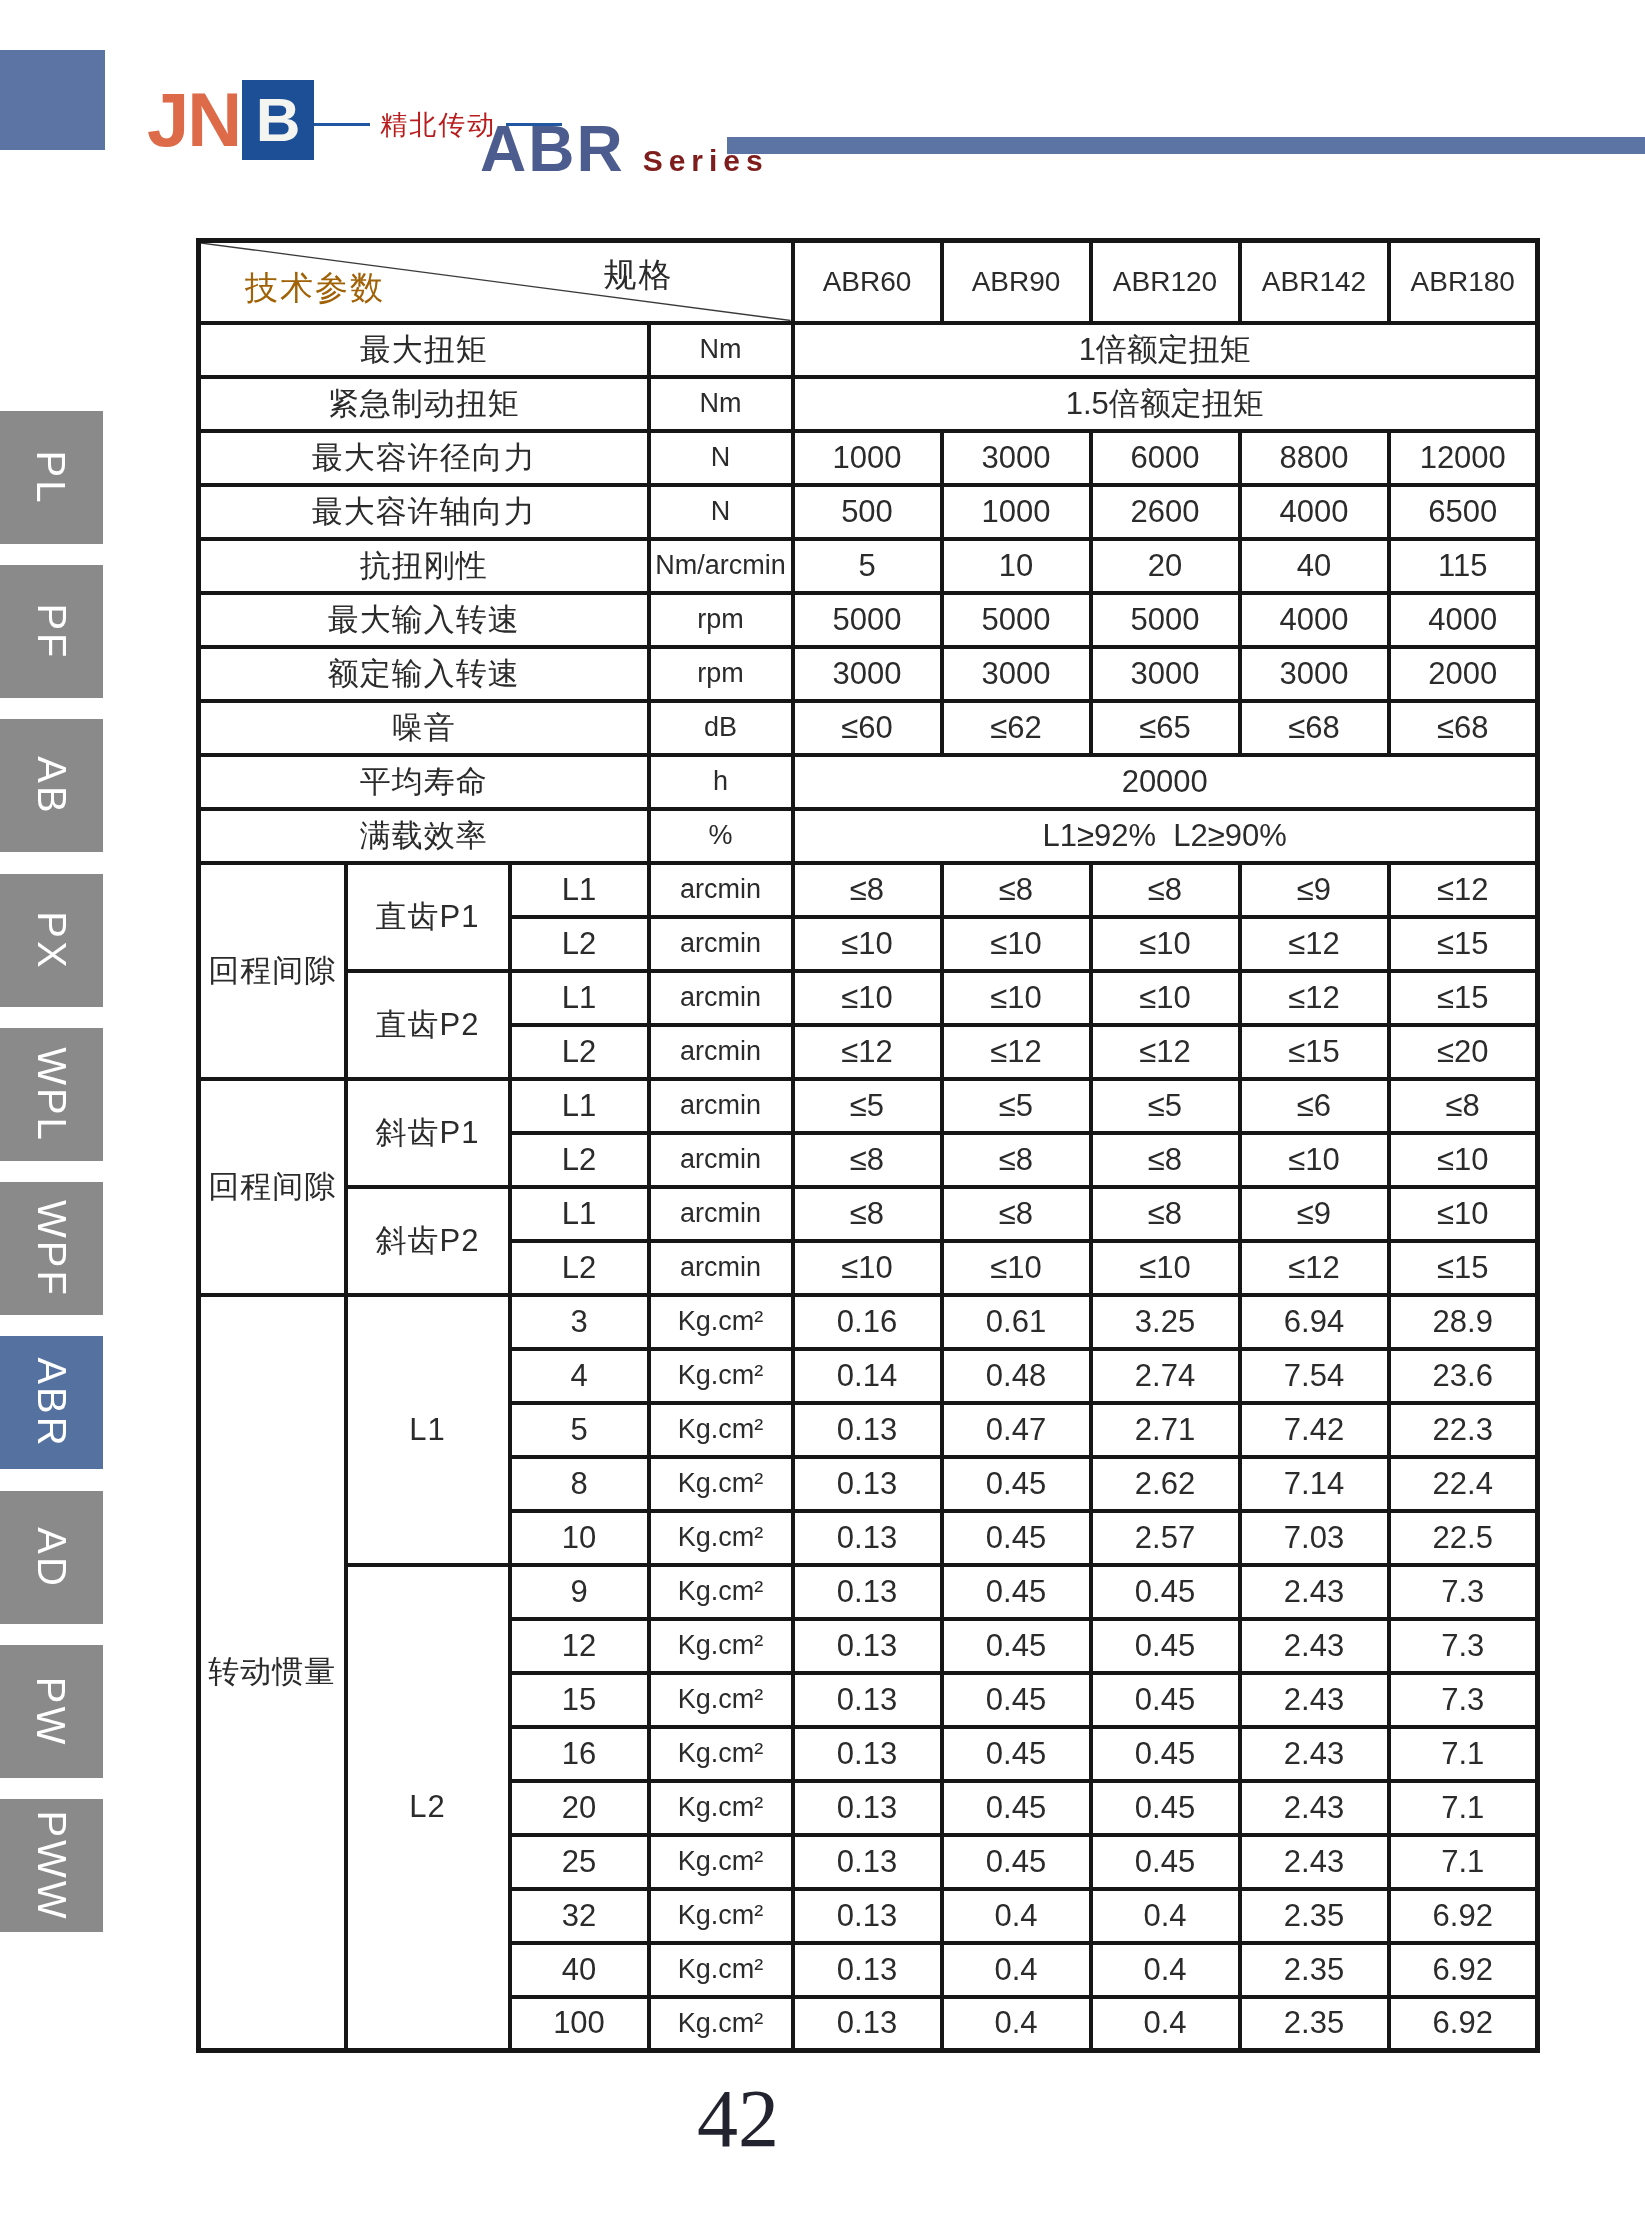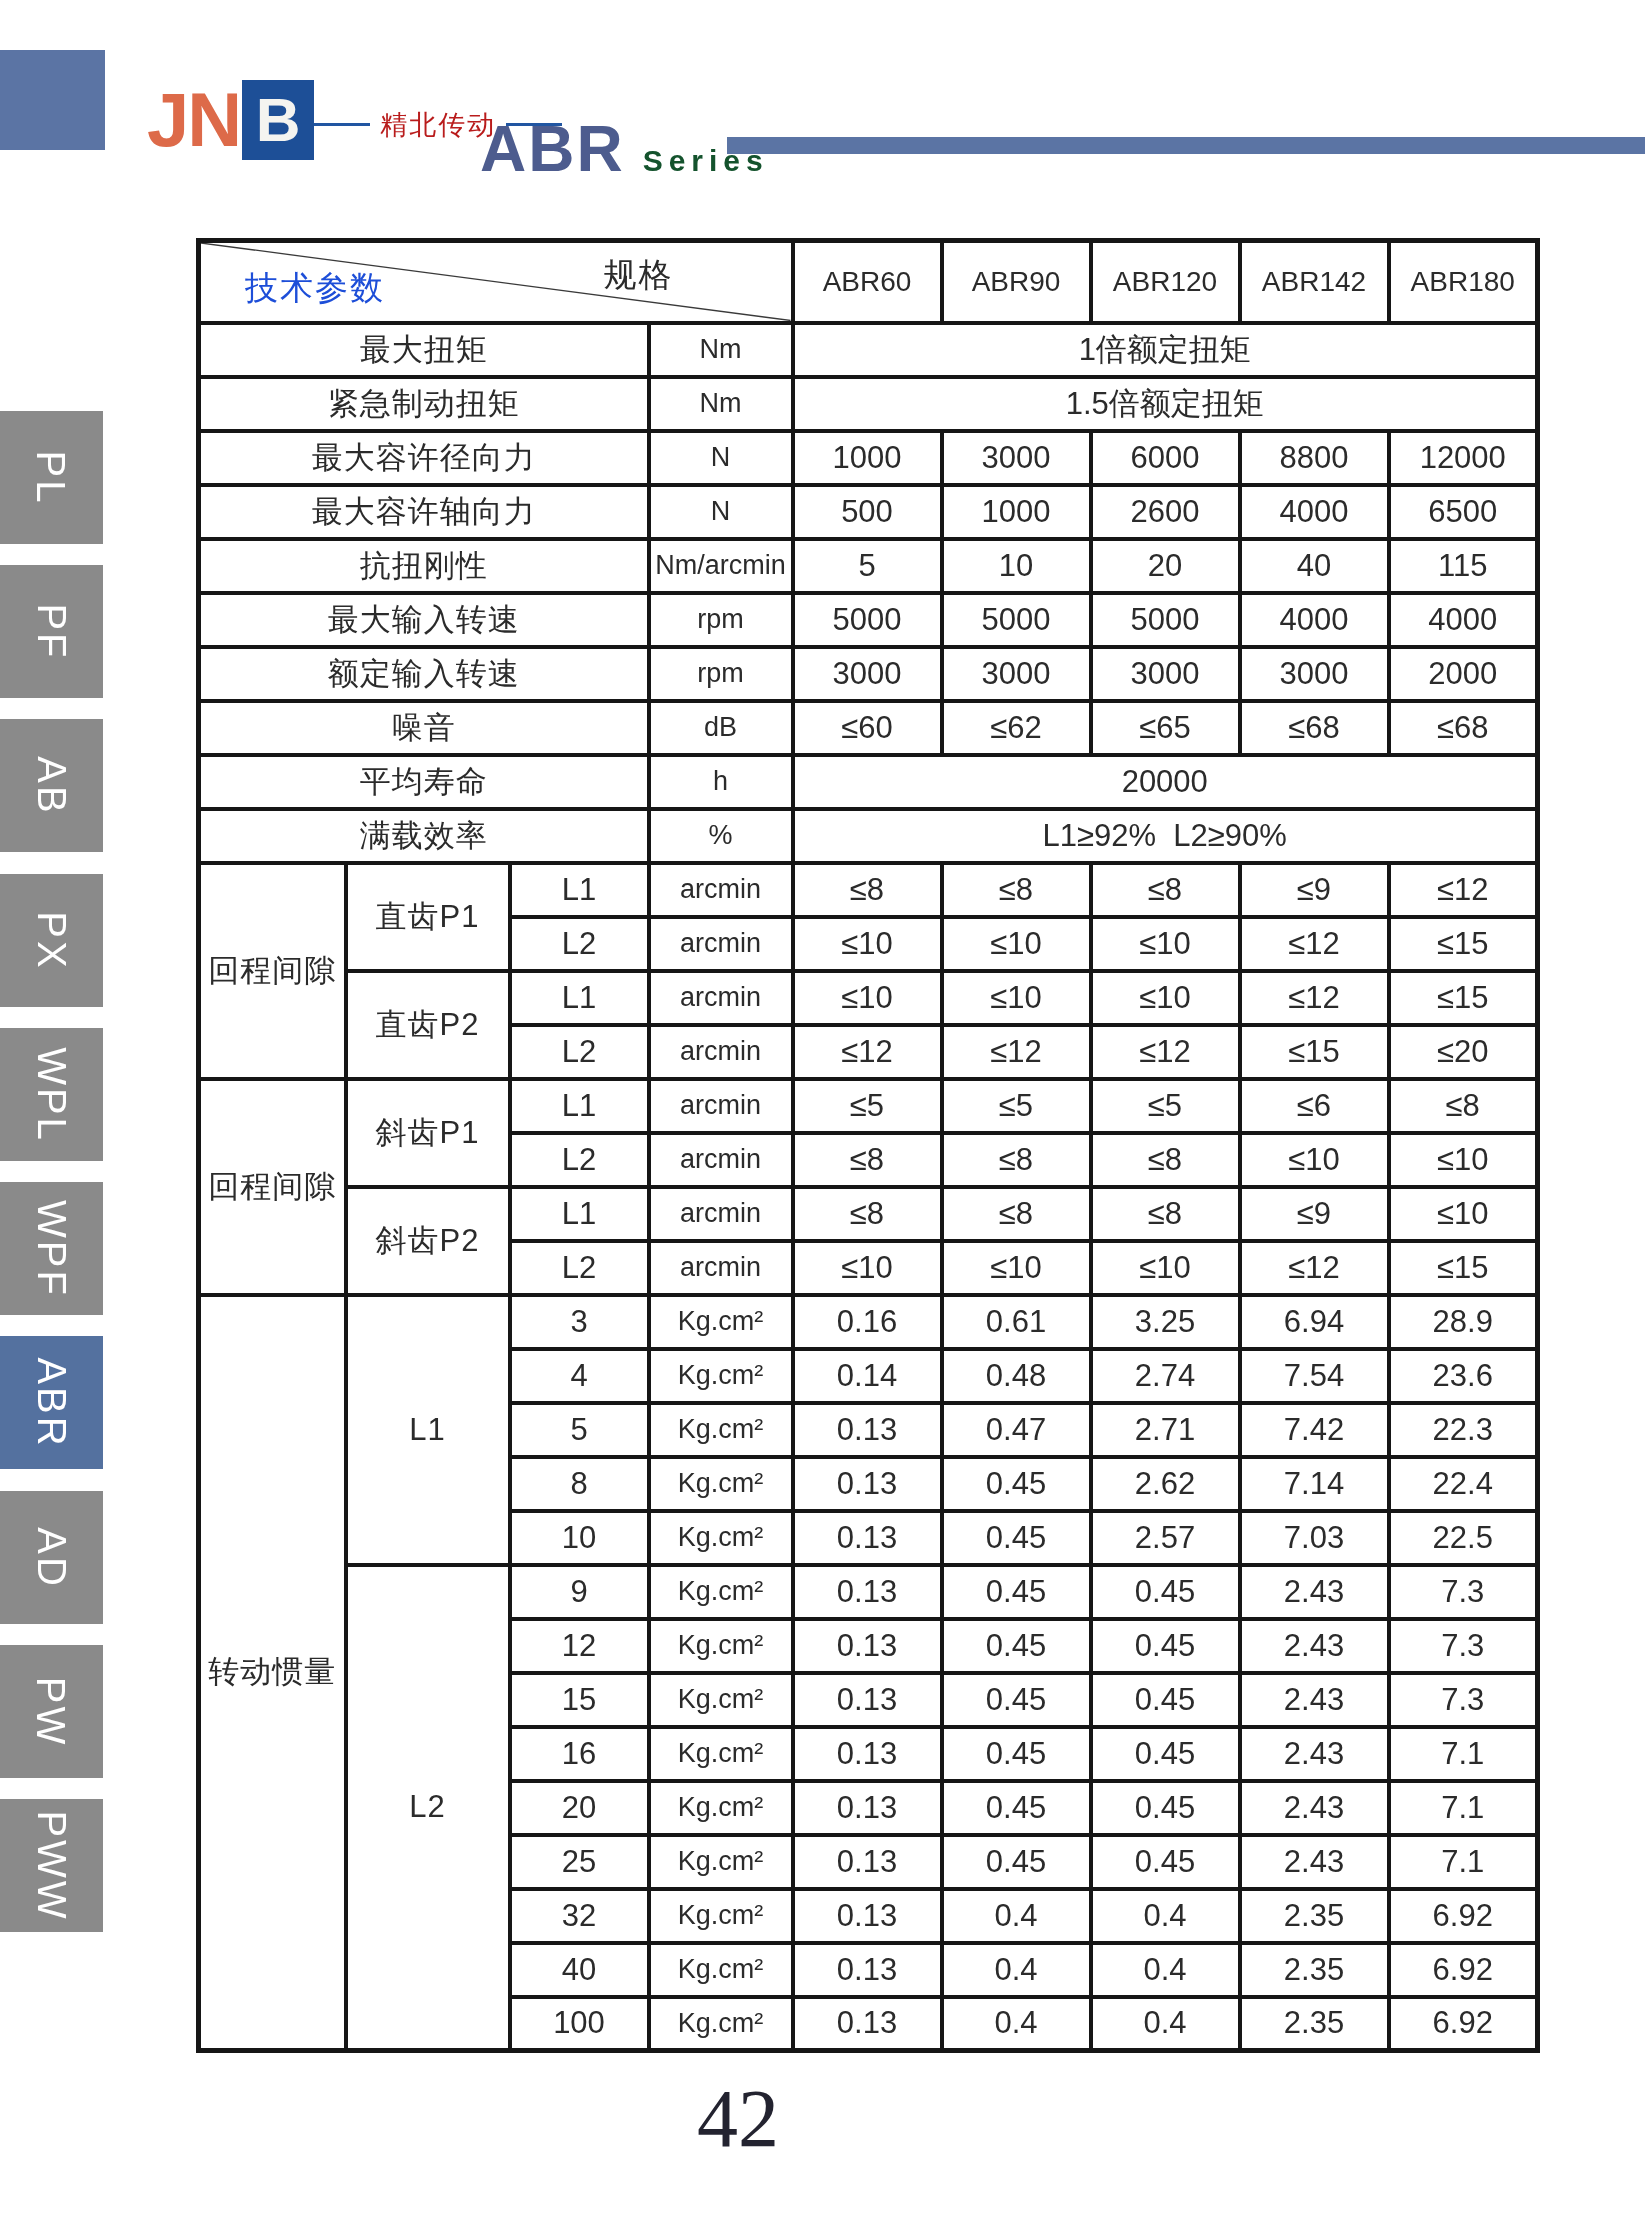--- a/index.html
+++ b/index.html
@@ -13,21 +13,21 @@
   .logo{position:absolute;left:147px;top:80px;display:flex;flex-direction:row;align-items:center;}
   .logo-row{display:flex;align-items:center;}
   .logo-jn{font-size:76px;font-weight:800;color:#dd6a49;letter-spacing:-2px;line-height:1;}
   .logo-bbox{width:72px;height:80px;background:#1d4f97;display:flex;align-items:center;justify-content:center;margin-left:2px;}
   .logo-b{font-size:62px;font-weight:800;color:#f4f4f0;line-height:1;}
   .tagline{display:flex;align-items:center;margin-top:9px;}
   .tagline .tl-line{width:56px;height:3px;background:#2156a2;}
   .tagline .tl-text{font-size:27px;font-weight:400;color:#b91c1c;letter-spacing:2px;margin:4px 10px;}
   .title-block{position:absolute;left:480px;top:117px;display:flex;align-items:baseline;}
   .title-abr{font-size:64px;font-weight:700;color:#4d5c8e;letter-spacing:2px;line-height:1;}
-  .title-series{font-size:30px;font-weight:600;color:#14532d;letter-spacing:6px;margin-left:18px;}
+  .title-series{font-size:30px;font-weight:600;color:#7f1d1d;letter-spacing:6px;margin-left:18px;}
   .title-bar{position:absolute;left:727px;top:137px;width:918px;height:17px;background:#5b74a4;}
   
   .sidebar-tab{position:absolute;left:0;width:103px;height:133px;background:#8a8a8a;
     display:flex;align-items:center;justify-content:center;cursor:pointer;}
   .sidebar-tab.active{background:#54719f;}
   .sidebar-tab .tab-label{color:#ffffff;font-size:40px;letter-spacing:3px;white-space:nowrap;
     transform:rotate(90deg);line-height:1;}
   
   .spec-table{position:absolute;left:196px;top:238px;border-collapse:collapse;table-layout:fixed;
     width:1341px;border:5px solid #161616;}
@@ -36,21 +36,21 @@
   .spec-table tr{height:54px;}
   .spec-table tr.hdr{height:82px;}
   td.model{font-size:28px;}
   td.lbl{font-size:31px;letter-spacing:1px;}
   td.grp{font-size:31px;letter-spacing:1px;}
   td.unit{font-size:27px;}
   td.val{font-size:31px;white-space:pre;}
   td.diag{position:relative;}
   td.diag svg{position:absolute;left:0;top:0;width:100%;height:100%;display:block;}
   .spec-label{position:absolute;top:10px;right:117px;font-size:33px;letter-spacing:2px;color:#2b2b2b;}
-  .param-label{position:absolute;bottom:10px;left:44px;font-size:33px;letter-spacing:2px;color:#1d4ed8;}
+  .param-label{position:absolute;bottom:10px;left:44px;font-size:33px;letter-spacing:2px;color:#a16207;}
   
   .page-number{position:absolute;left:697px;top:2072px;width:318px;text-align:left;
     font-family:"Liberation Serif","DejaVu Serif",serif;font-size:82px;color:#232330;}
 </style>
 </head>
 <body>
 
 <div class="corner-square"></div>
 
 <div class="logo">

